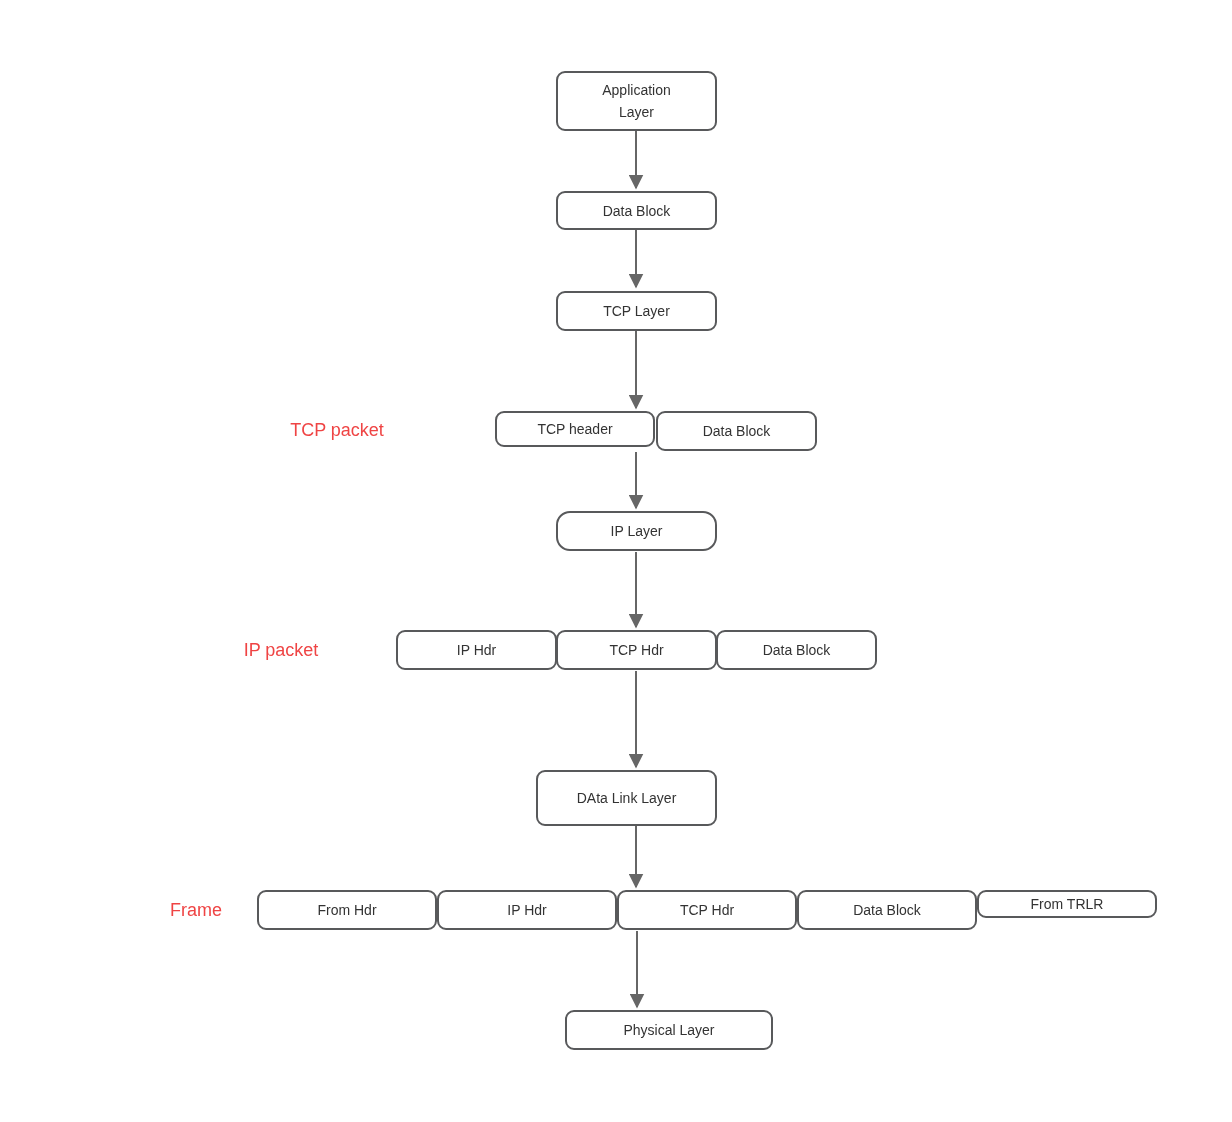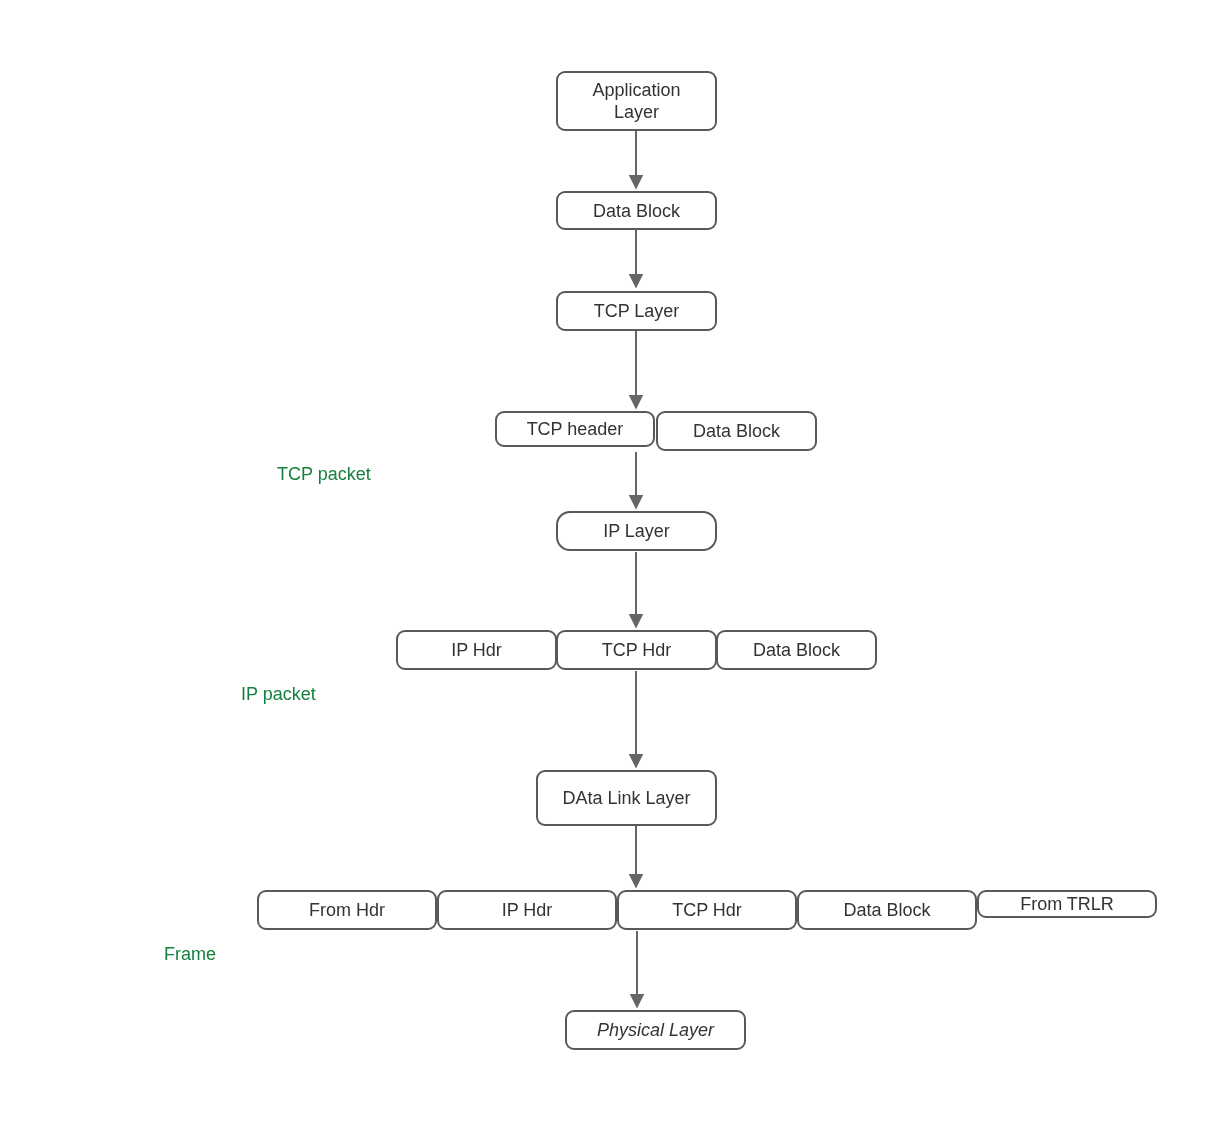--- a/index.html
+++ b/index.html
@@ -23,34 +23,34 @@
     height: 1122px;
     pointer-events: none;
   }
   .node {
     position: absolute;
     box-sizing: border-box;
     border: 2px solid #58595b;
     border-radius: 9px;
     background: #ffffff;
     color: #333333;
-    font-size: 18px;
+    font-size: 14px;
     line-height: 22px;
     display: flex;
     align-items: center;
     justify-content: center;
     text-align: center;
     white-space: pre-line;
   }
   .row-label {
     position: absolute;
-    color: #15803d;
+    color: #ef4444;
     font-size: 18px;
     line-height: 22px;
-    margin-top: 44px;
+    text-align: center;
   }
 </style>
 </head>
 <body>
 
 <div class="canvas">
 
   <svg class="connectors" width="1232" height="1122" viewBox="0 0 1232 1122" xmlns="http://www.w3.org/2000/svg">
     <defs>
       <marker id="arrowhead" viewBox="0 0 10 10" refX="9" refY="5" markerWidth="7.5" markerHeight="7.5" orient="auto-start-reverse">
@@ -97,15 +97,15 @@
   <div class="node" style="left:257px; top:890px; width:180px; height:40px;">From Hdr</div>
 
   <div class="node" style="left:437px; top:890px; width:180px; height:40px;">IP Hdr</div>
 
   <div class="node" style="left:617px; top:890px; width:180px; height:40px;">TCP Hdr</div>
 
   <div class="node" style="left:797px; top:890px; width:180px; height:40px;">Data Block</div>
 
   <div class="node" style="left:977px; top:890px; width:180px; height:28px;">From TRLR</div>
 
-  <div class="node" style="left:565px; top:1010px; width:181px; height:40px;font-style:italic;">Physical Layer</div>
+  <div class="node" style="left:565px; top:1010px; width:208px; height:40px;">Physical Layer</div>
 
 </div>
 
 </body></html>

